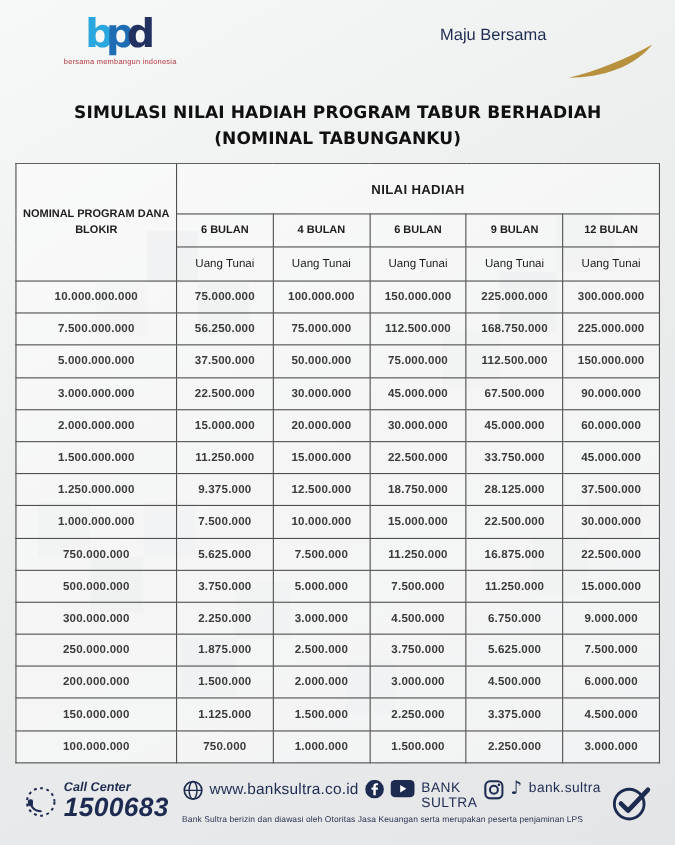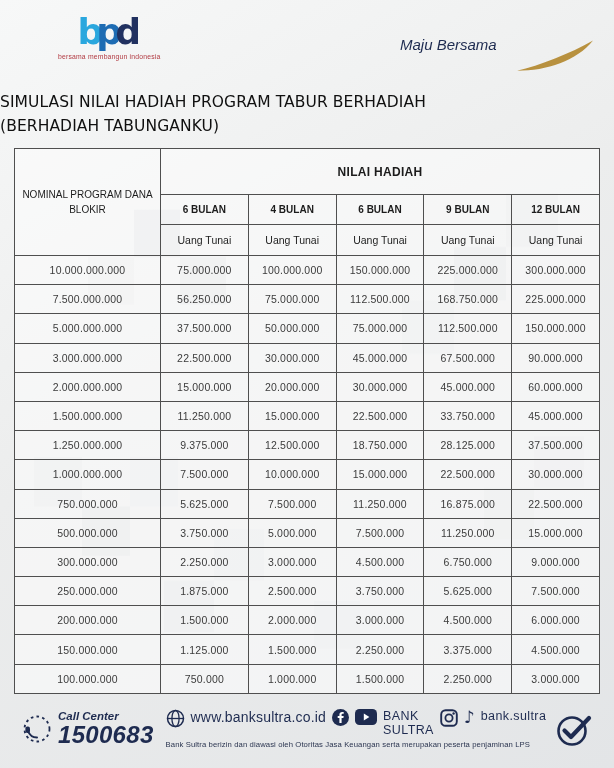--- a/index.html
+++ b/index.html
@@ -17,45 +17,45 @@
   
   .top{ position:absolute; top:8px; left:10px; right:0; height:76px; }
   .bpd{ position:absolute; left:48px; top:6px; text-align:center; }
   .bpd-letters{ font-weight:700; font-size:36px; letter-spacing:-7px; line-height:1;
     font-family:"DejaVu Sans", sans-serif; padding-right:7px;}
   .bpd-b{ color:#2aa7de; } .bpd-p{ color:#1e6cb3; } .bpd-d{ color:#213160; }
   .bpd-tagline{ margin-top:3px; font-size:6.8px; color:#b23b43; letter-spacing:.2px; }
   .banklogo{ position:absolute; right:34px; top:10px; width:180px; }
   .bankname{ font-size:24px; color:#1e2b50; letter-spacing:.2px; line-height:1; }
   .bankname .reg{ font-weight:400; } .bankname .bold{ font-weight:800; }
-  .banktag{ font-style:italic; font-size:15px; color:#1e2b50; margin-top:18px; }
+  .banktag{ font-size:15px; color:#1e2b50; margin-top:5px; }
   .swoosh{ position:absolute; right:-14px; top:22px; width:78px; height:32px; }
   
-  .title{ position:absolute; top:90px; left:0; right:0; text-align:left;
-    font-weight:400; font-size:15.5px; color:#101010; line-height:1.55;
+  .title{ position:absolute; top:90px; left:0; right:0; text-align:center;
+    font-weight:700; font-size:15.5px; color:#101010; line-height:1.55;
     font-family:"DejaVu Sans", sans-serif; letter-spacing:.1px;}
   
   .table-wrap{ position:absolute; left:14px; top:148px; width:586px; }
   .wm{ position:absolute; inset:0; overflow:hidden; pointer-events:none; z-index:0; }
   .wm svg{ width:100%; height:100%; }
   table.sim{
     position:relative; z-index:1;
     width:586px; border-collapse:collapse; table-layout:fixed;
     background:rgba(253,253,253,.55);
   }
   table.sim th, table.sim td{
     border:1px solid #4f4f4f; text-align:center; vertical-align:middle;
     color:#1c1c1c; padding:0 2px;
   }
   col.c0{ width:146px; }
-  th.corner{ font-size:10px; font-weight:400; line-height:1.5; }
+  th.corner{ font-size:10px; font-weight:700; line-height:1.5; }
   th.group{ font-size:12px; font-weight:800; height:46px; letter-spacing:.3px; }
   th.period{ font-size:10px; font-weight:800; height:30px; }
   th.sub{ font-size:10.5px; font-weight:400; height:31px; color:#333; }
-  table.sim tbody tr{ height:29.2px; }
+  table.sim tbody tr{ height:29.2px;font-weight:bold; }
   table.sim tbody td{ font-size:10.5px; color:#3b3b3b; letter-spacing:.2px; }
   
   .footer{ position:absolute; left:0; top:698px; width:490px; height:62px;
     display:flex; align-items:center; padding:0 14px 0 20px; color:#1e2b50; }
   .cc{ display:flex; align-items:center; gap:4px; margin-right:12px; }
   .cc-text{ font-style:italic; text-align:left; }
   .cc-label{ font-weight:700; font-size:11.5px; line-height:1; }
   .cc-number{ font-weight:800; font-size:24px; line-height:1.05; letter-spacing:.3px; }
   .mid{ display:flex; flex-direction:column; gap:3px; flex:1; }
   .mid-row{ display:flex; align-items:flex-start; gap:6px; }
@@ -80,21 +80,21 @@
     <div class="banklogo">
       <div class="banktag">Maju  Bersama</div>
       <svg class="swoosh" viewBox="0 0 80 32">
         <path d="M1 31 C 24 26, 56 13, 79 0 C 62 21, 32 31, 1 31 Z" fill="#b8913f"></path>
       </svg>
     </div>
   </div>
 
   <div class="title">
     <div>SIMULASI NILAI HADIAH PROGRAM TABUR BERHADIAH</div>
-    <div>(BERHADIAH TABUNGANKU)</div>
+    <div>(NOMINAL TABUNGANKU)</div>
   </div>
 
   <div class="table-wrap">
     <div class="wm">
       <svg viewBox="0 0 586 530" preserveAspectRatio="none">
         <g fill="#d6d8db" opacity="0.5">
           <rect x="120" y="60" width="46" height="46"></rect>
             <rect x="166" y="106" width="46" height="46"></rect>
           <rect x="74" y="106" width="46" height="46" opacity=".6"></rect>
           <rect x="440" y="96" width="52" height="52"></rect>

